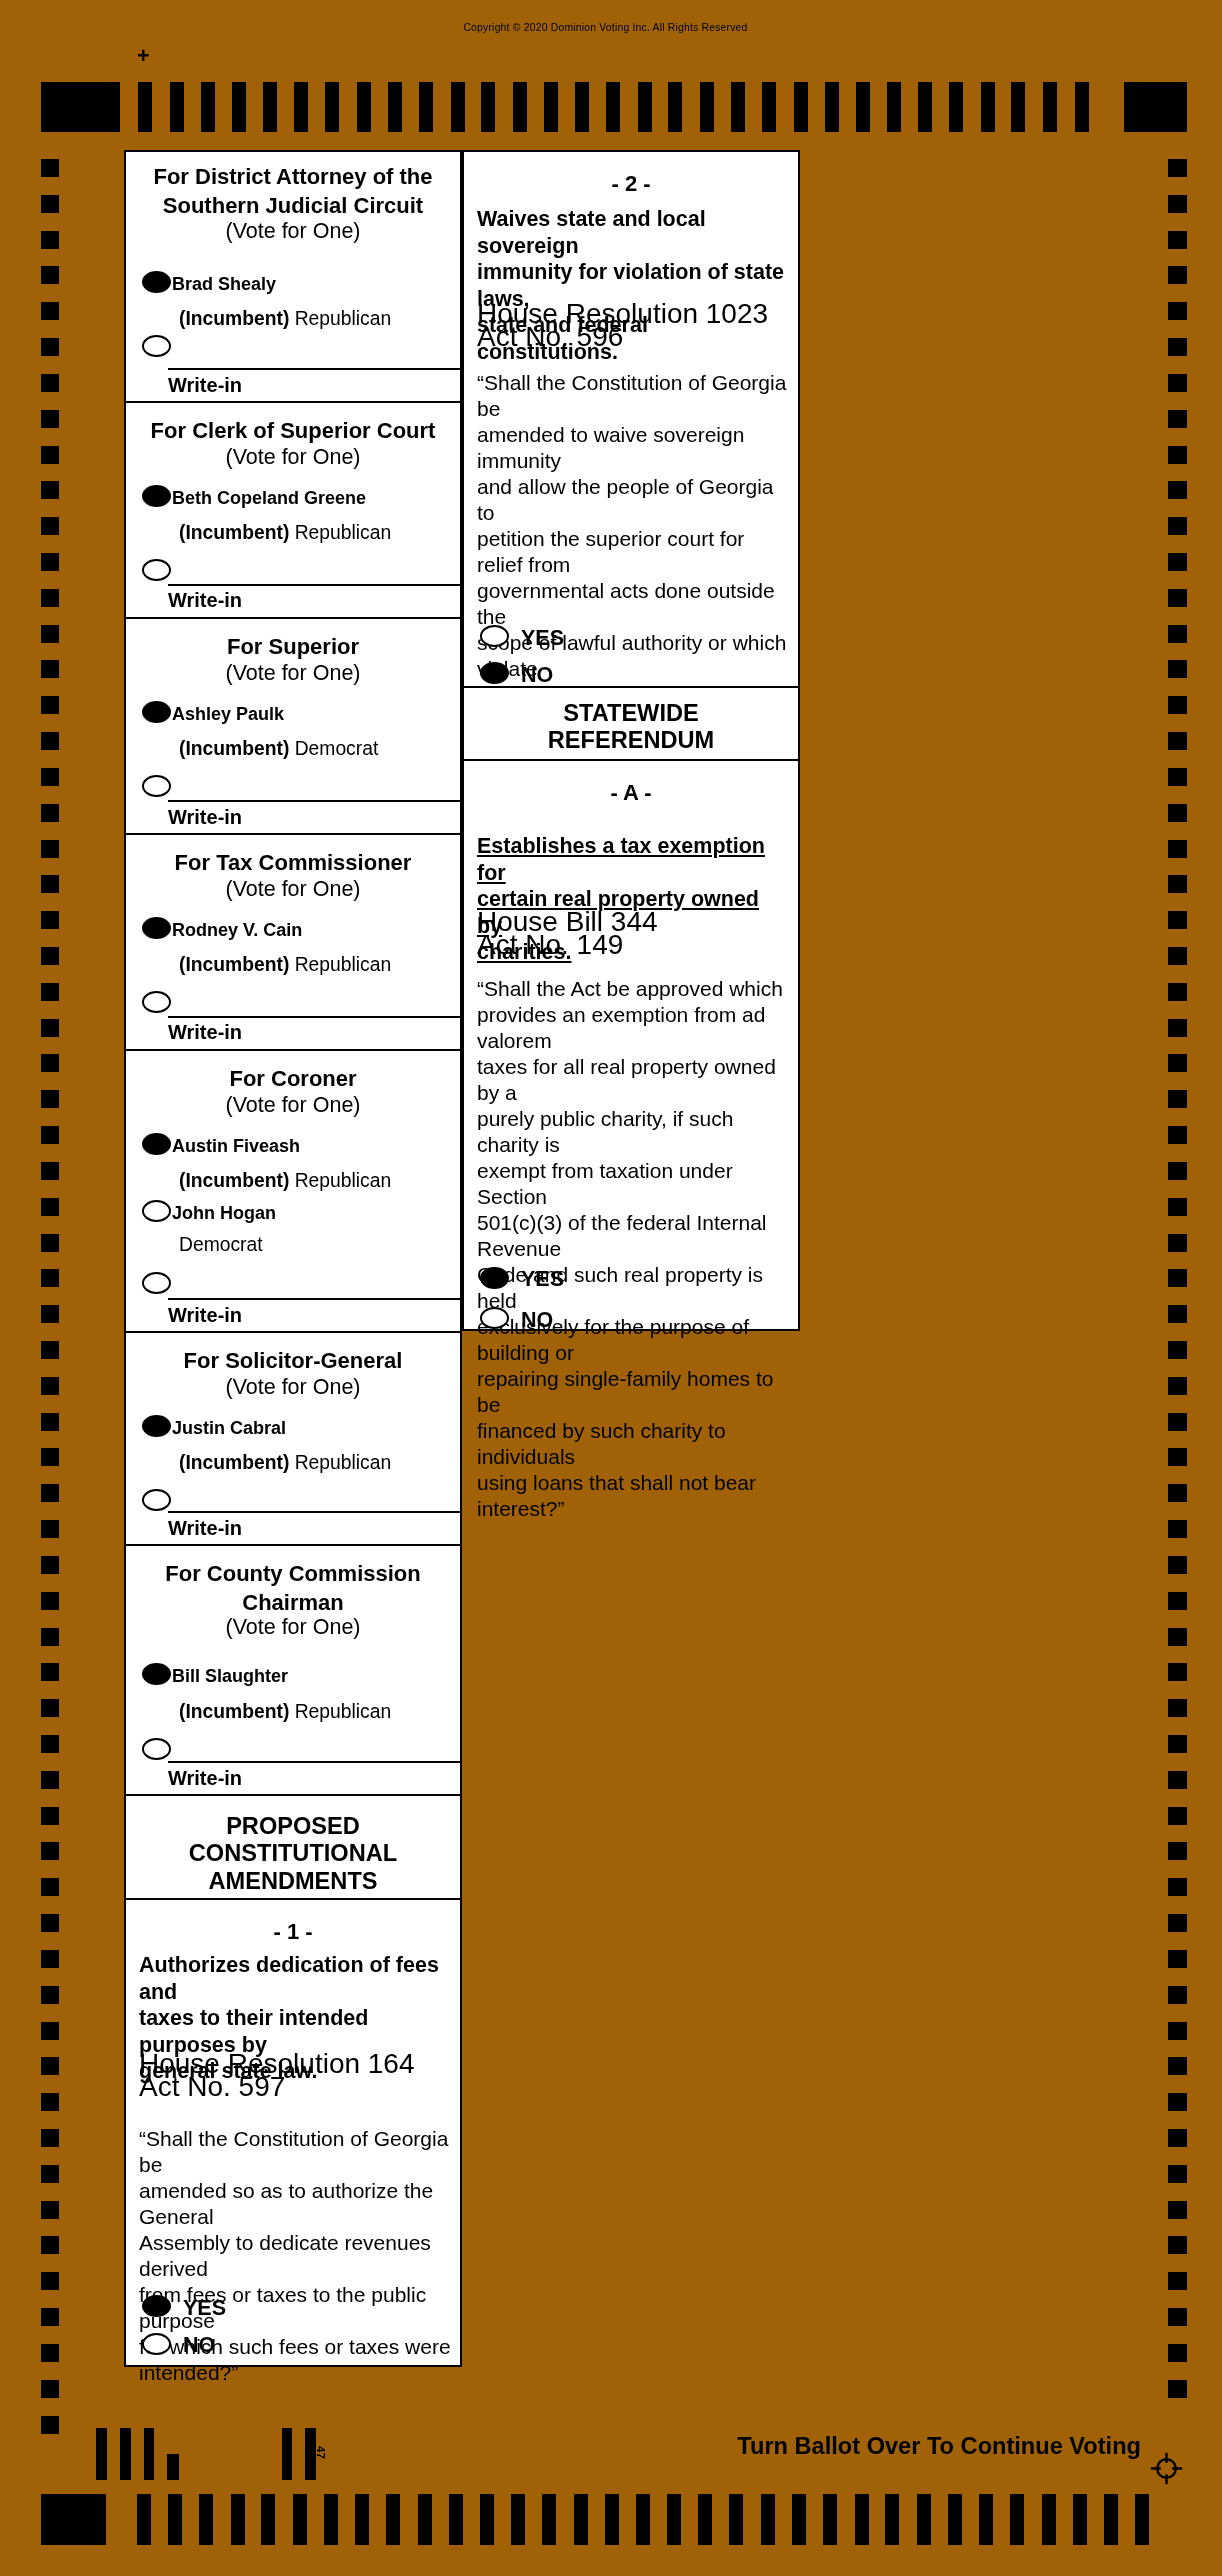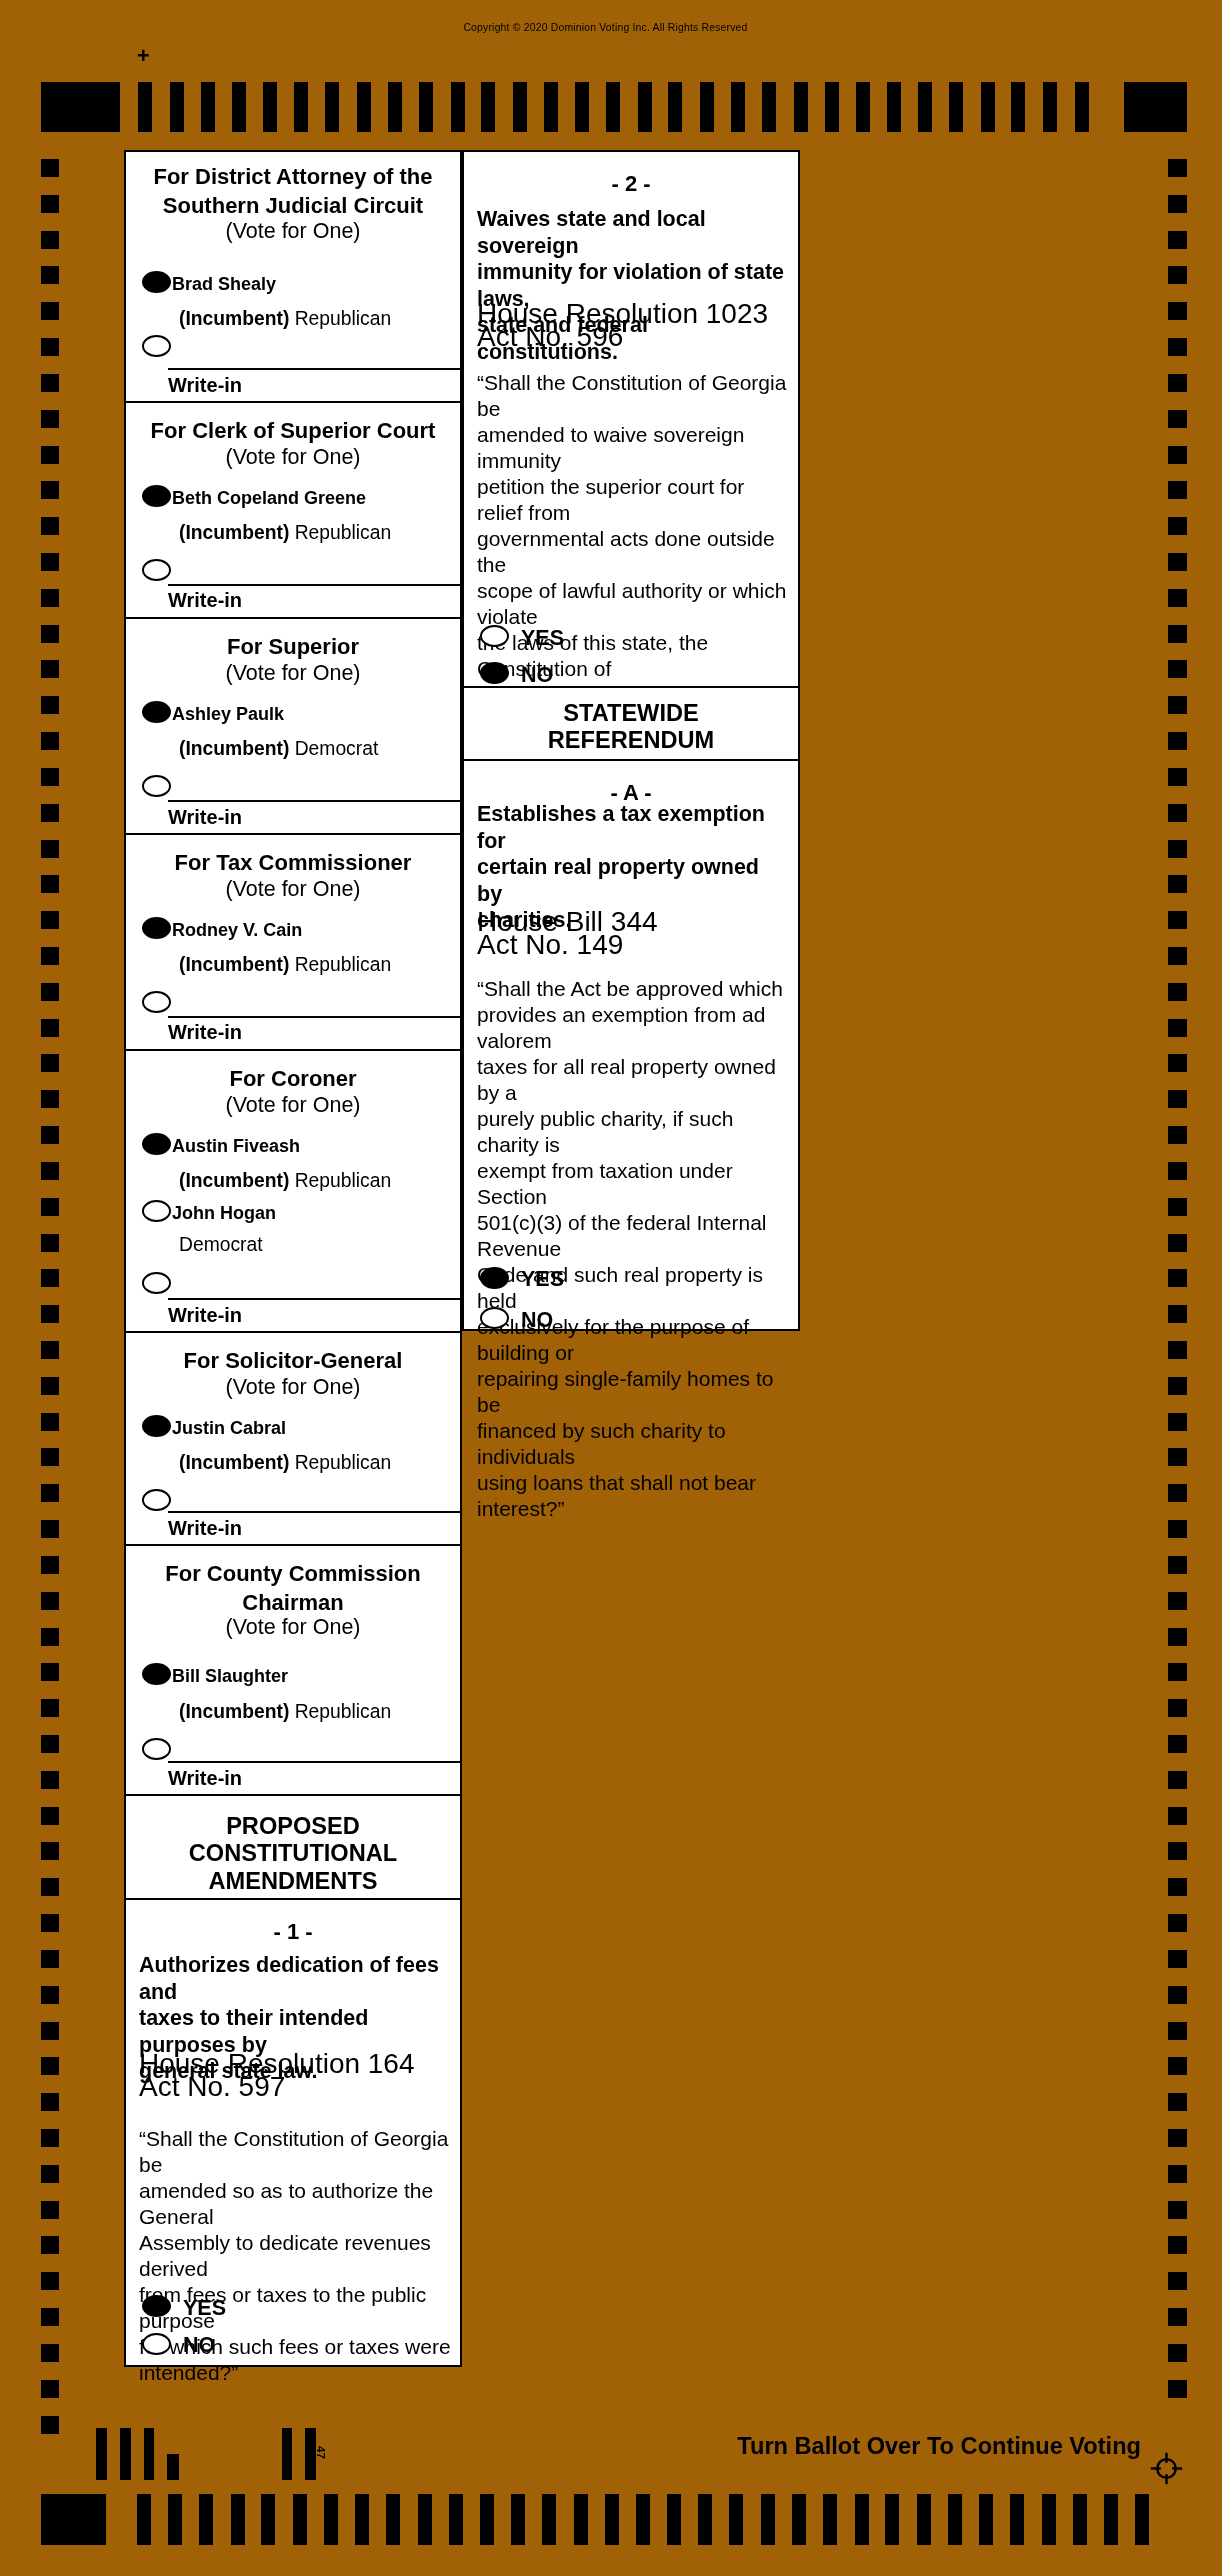--- a/index.html
+++ b/index.html
@@ -339,39 +339,40 @@
         <div class="m-sum" style="left: 13px; top: 54px; width: 309px;">
           <div>Waives state and local sovereign</div>
           <div>immunity for violation of state laws,</div>
           <div>state and federal constitutions.</div>
         </div>
         <div class="m-bill" style="left: 13px; top: 150px;">House Resolution 1023</div>
         <div class="m-bill" style="left: 13px; top: 173px;">Act No. 596</div>
         <div class="m-q" style="left: 13px; top: 218px; width: 314px;">
           <div>“Shall the Constitution of Georgia be</div>
           <div>amended to waive sovereign immunity</div>
+          <div>and allow the people of Georgia to</div>
           <div>petition the superior court for relief from</div>
           <div>governmental acts done outside the</div>
           <div>scope of lawful authority or which violate</div>
           <div>the laws of this state, the Constitution of</div>
           <div>Georgia, or the Constitution of the United</div>
           <div>States?”</div>
         </div>
         <div class="oval" style="left: 15.8px; top: 473px;"></div>
         <div class="yn-label" style="left: 57px; top: 474px;">YES</div>
         <div class="oval filled" style="left: 15.8px; top: 510px;"></div>
         <div class="yn-label" style="left: 57px; top: 511px;">NO</div>
       </div>
       <div class="box" style="left: 462px; top: 686px; width: 338px; height: 75px;">
         <div class="sec-line" style="top: 11.5px;">STATEWIDE</div>
         <div class="sec-line" style="top: 39px;">REFERENDUM</div>
       </div>
       <div class="box" style="left: 462px; top: 759px; width: 338px; height: 572px;">
         <div class="m-num" style="top: 18.6px;">- A -</div>
-        <div class="m-sum" style="left: 13px; top: 40px; width: 309px;">
+        <div class="m-sum" style="left: 13px; top: 72px; width: 309px; text-decoration: underline;">
           <div>Establishes a tax exemption for</div>
           <div>certain real property owned by</div>
           <div>charities.</div>
         </div>
         <div class="m-bill" style="left: 13px; top: 149px;">House Bill 344</div>
         <div class="m-bill" style="left: 13px; top: 172px;">Act No. 149</div>
         <div class="m-q" style="left: 13px; top: 215px; width: 314px;">
           <div>“Shall the Act be approved which</div>
           <div>provides an exemption from ad valorem</div>
           <div>taxes for all real property owned by a</div>

